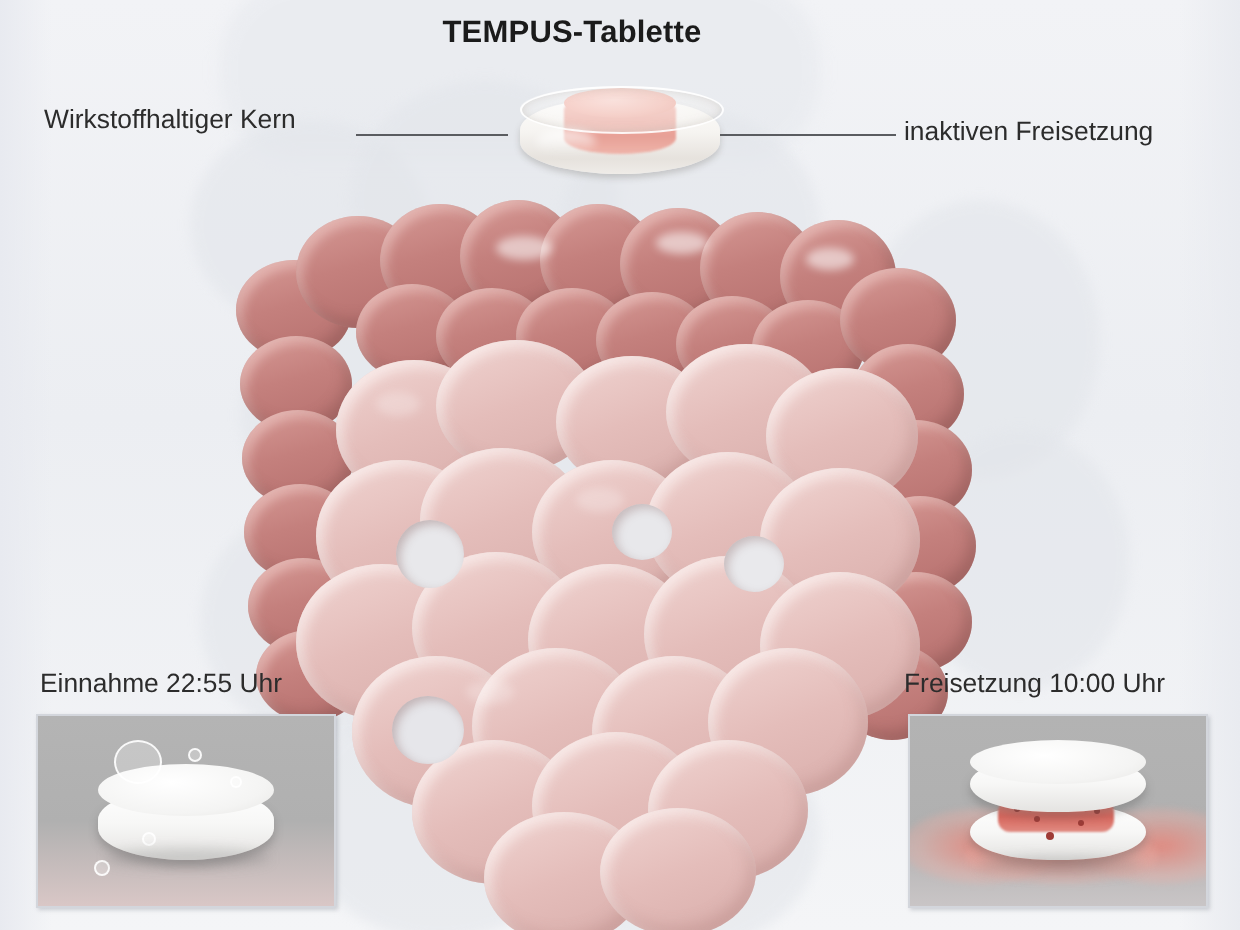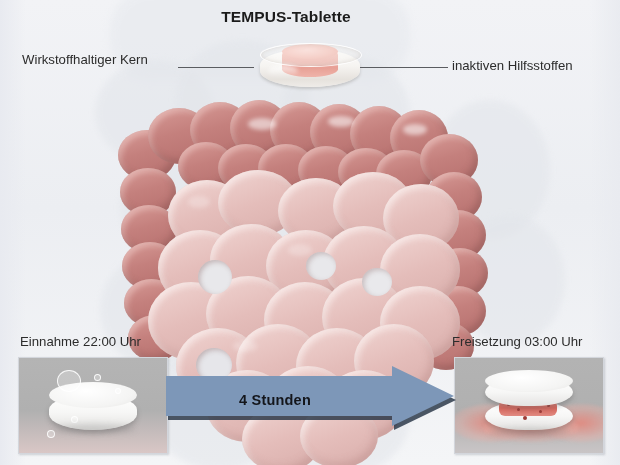--- a/index.html
+++ b/index.html
@@ -217,21 +217,21 @@
   <div class="edge-shade-l"></div>
   <div class="edge-shade-r"></div>
 
   <div class="title">TEMPUS-Tablette</div>
 
   <div class="leader leader-l"></div>
   <div class="leader leader-r"></div>
 
   <div class="label-left">Wirkstoffhaltiger Kern</div>
   <div class="label-right">
-    <div>inaktiven Hilfsstoffen</div>
+    <div>inaktiven Freisetzung</div>
   </div>
 
   <div class="tablet">
     <div class="tab-body"></div>
     <div class="tab-core"></div>
     <div class="tab-core-top"></div>
     <div class="tab-top" style="opacity:.42;"></div>
     <div class="tab-rim"></div>
     <div class="tab-gloss"></div>
   </div>
@@ -300,22 +300,22 @@
     <div style="position:absolute; left:244px; top:168px; width:30px; height:28px; border-radius:50%; background:#e9e9ec; box-shadow:inset 2px 2px 5px rgba(150,120,120,.4);"></div>
 
     <div class="sh" style="left:130px; top:18px;  width:28px; height:12px;"></div>
     <div class="sh" style="left:210px; top:16px;  width:26px; height:11px;"></div>
     <div class="sh" style="left:285px; top:24px;  width:24px; height:11px;"></div>
     <div class="sh" style="left:70px;  top:96px;  width:22px; height:12px; opacity:.45;"></div>
     <div class="sh" style="left:170px; top:144px; width:24px; height:12px; opacity:.45;"></div>
     <div class="sh" style="left:115px; top:240px; width:24px; height:12px; opacity:.45;"></div>
   </div>
 
-  <div class="cap-left">Einnahme 22:00 Uhr</div>
-  <div class="cap-right">Freisetzung 03:00 Uhr</div>
+  <div class="cap-left">Einnahme 22:55 Uhr</div>
+  <div class="cap-right">Freisetzung 10:00 Uhr</div>
 
   <div class="photo photo-left">
     <div class="pill-white" style="left:30px; top:36px; width:88px; height:36px;"></div>
     <div class="pill-top" style="left:30px; top:24px; width:88px; height:26px;"></div>
     <div class="bubble" style="left:38px; top:12px; width:22px; height:20px;"></div>
     <div class="bubble" style="left:75px; top:16px; width:5px;  height:5px;"></div>
     <div class="bubble" style="left:96px; top:30px; width:4px;  height:4px;"></div>
     <div class="bubble" style="left:52px; top:58px; width:5px;  height:5px;"></div>
     <div class="bubble" style="left:28px; top:72px; width:6px;  height:6px;"></div>
     <div style="position:absolute; left:34px; top:66px; width:82px; height:10px; border-radius:50%; background:rgba(120,120,120,.25); filter:blur(3px);"></div>
@@ -331,21 +331,14 @@
     <div class="spec" style="left:62px; top:50px; width:3px; height:3px;"></div>
     <div class="spec" style="left:74px; top:44px; width:3px; height:3px;"></div>
     <div class="spec" style="left:84px; top:52px; width:3px; height:3px;"></div>
     <div class="spec" style="left:92px; top:46px; width:3px; height:3px;"></div>
     <div class="spec" style="left:68px; top:58px; width:4px; height:4px;"></div>
     <div class="pill-white" style="left:30px; top:20px; width:88px; height:28px;"></div>
     <div class="pill-top" style="left:30px; top:12px; width:88px; height:22px;"></div>
     <div style="position:absolute; left:34px; top:70px; width:82px; height:10px; border-radius:50%; background:rgba(120,120,120,.25); filter:blur(3px);"></div>
   </div>
 
-  <div class="arrow">
-    <svg width="300" height="70" viewBox="0 0 300 70">
-      <polygon points="6,10 232,10 232,0 294,30 232,60 232,50 6,50" fill="#2d3a4a" opacity="0.85" transform="translate(2,4)"></polygon>
-      <polygon points="6,10 232,10 232,0 294,30 232,60 232,50 6,50" fill="#7d97b8"></polygon>
-    </svg>
-    <div class="arrow-text">4 Stunden</div>
-  </div>
 
 </div>
 
 </body></html>

